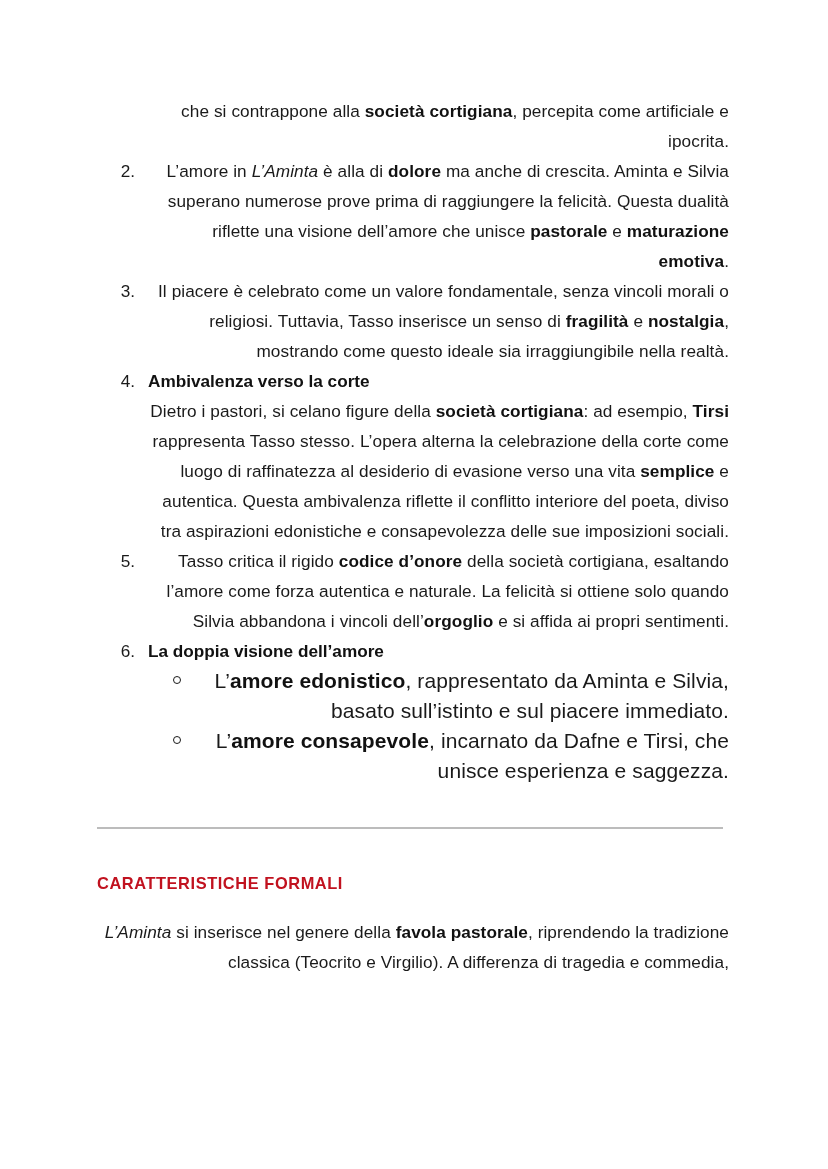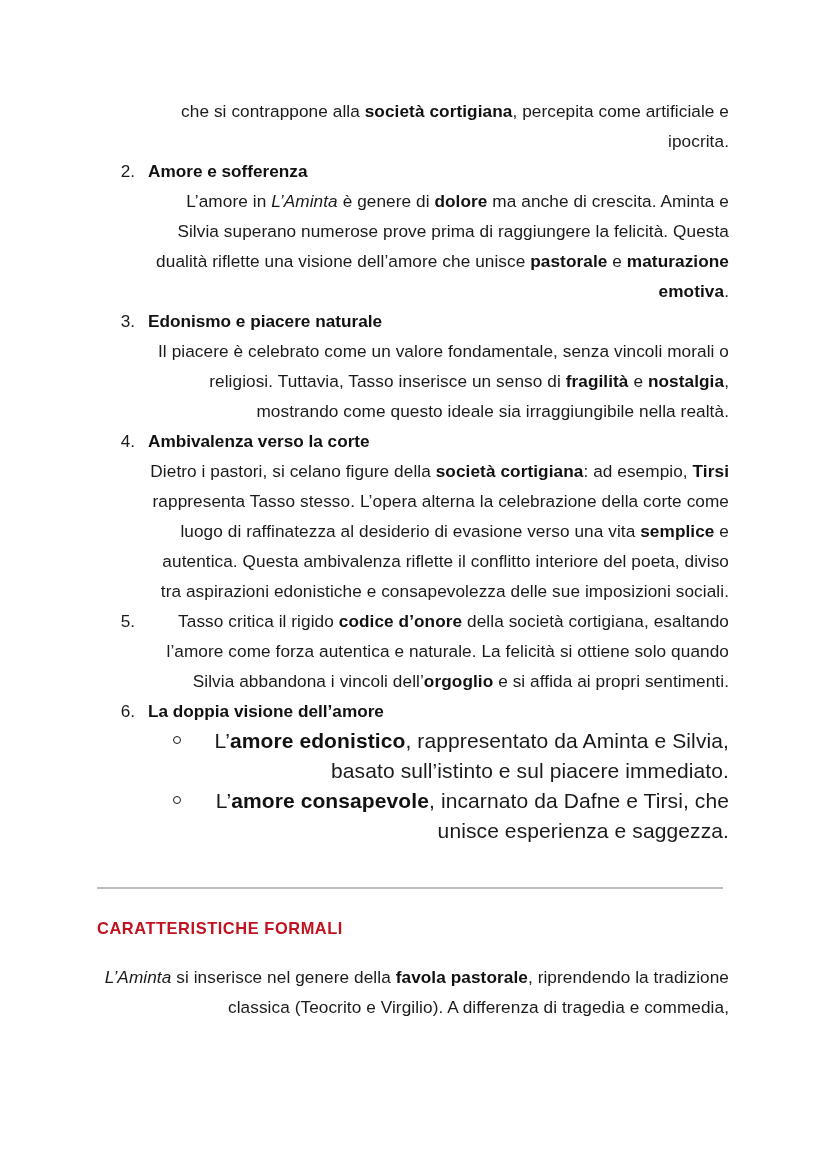--- a/index.html
+++ b/index.html
@@ -123,48 +123,46 @@
   }
 
   
   .section-heading {
     font-size: 16.4px;
     line-height: 24px;
     font-weight: 700;
     color: #c1121f;
     letter-spacing: 0.035em;
     margin: 0;
-    padding-top: 27px;
+    padding-top: 42px;
   }
 
   
   .closing-para {
     padding-top: 22px;
     width: 632px;
   }
 </style>
 </head>
 <body>
 
 <div class="page">
   <div class="content">
 
     <p class="para lead-para"><span>che si contrappone alla </span><b>società cortigiana</b><span>, percepita come artificiale e ipocrita.</span></p>
 
     <ol class="num-list">
 
       <li class="num-item">
         <span class="num-marker">2.</span>
-        <p class="item-title">Amore e sofferenza</p>
-        <p class="item-body para"><span>L’amore in </span><i>L’Aminta</i><span> è genere di </span><b>dolore</b><span> ma anche di crescita. Aminta e Silvia superano numerose prove prima di raggiungere la felicità. Questa dualità riflette una visione dell’amore che unisce </span><b>pastorale</b><span> e </span><b>maturazione emotiva</b><span>.</span></p>
+        <p class="item-body para"><span>L’amore in </span><i>L’Aminta</i><span> è alla di </span><b>dolore</b><span> ma anche di crescita. Aminta e Silvia superano numerose prove prima di raggiungere la felicità. Questa dualità riflette una visione dell’amore che unisce </span><b>pastorale</b><span> e </span><b>maturazione emotiva</b><span>.</span></p>
       </li>
 
       <li class="num-item">
         <span class="num-marker">3.</span>
-        <p class="item-title">Edonismo e piacere naturale</p>
         <p class="item-body para"><span>Il piacere è celebrato come un valore fondamentale, senza vincoli morali o religiosi. Tuttavia, Tasso inserisce un senso di </span><b>fragilità</b><span> e </span><b>nostalgia</b><span>, mostrando come questo ideale sia irraggiungibile nella realtà.</span></p>
       </li>
 
       <li class="num-item">
         <span class="num-marker">4.</span>
         <p class="item-title">Ambivalenza verso la corte</p>
         <p class="item-body para"><span>Dietro i pastori, si celano figure della </span><b>società cortigiana</b><span>: ad esempio, </span><b>Tirsi</b><span> rappresenta Tasso stesso. L’opera alterna la celebrazione della corte come luogo di raffinatezza al desiderio di evasione verso una vita </span><b>semplice</b><span> e autentica. Questa ambivalenza riflette il conflitto interiore del poeta, diviso tra aspirazioni edonistiche e consapevolezza delle sue imposizioni sociali.</span></p>
       </li>
 
       <li class="num-item">

